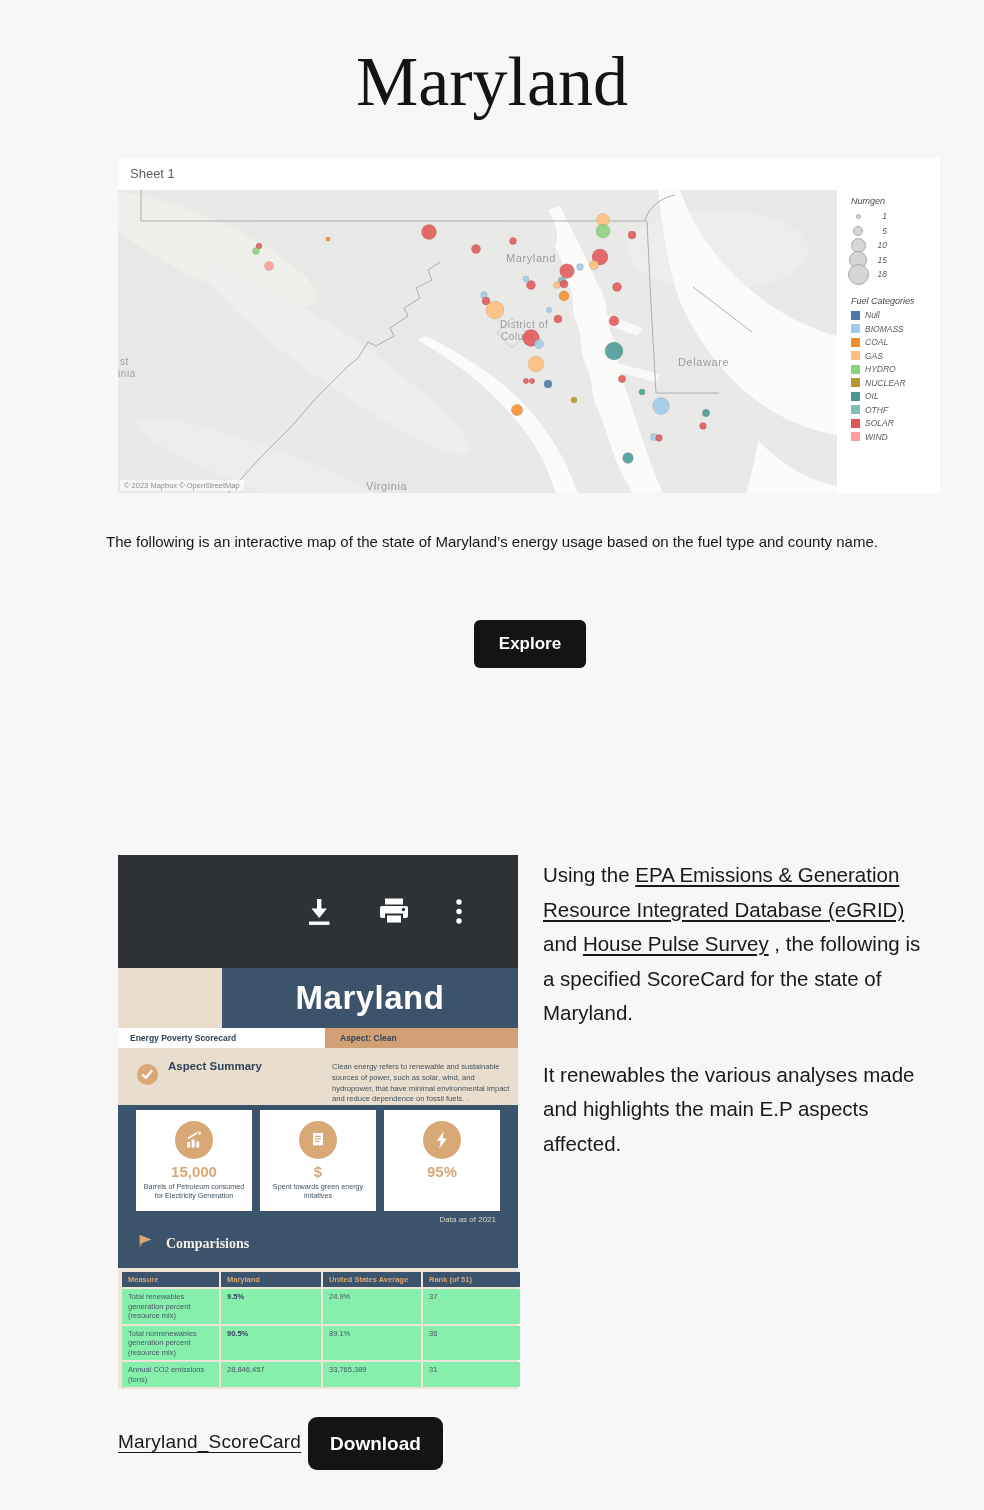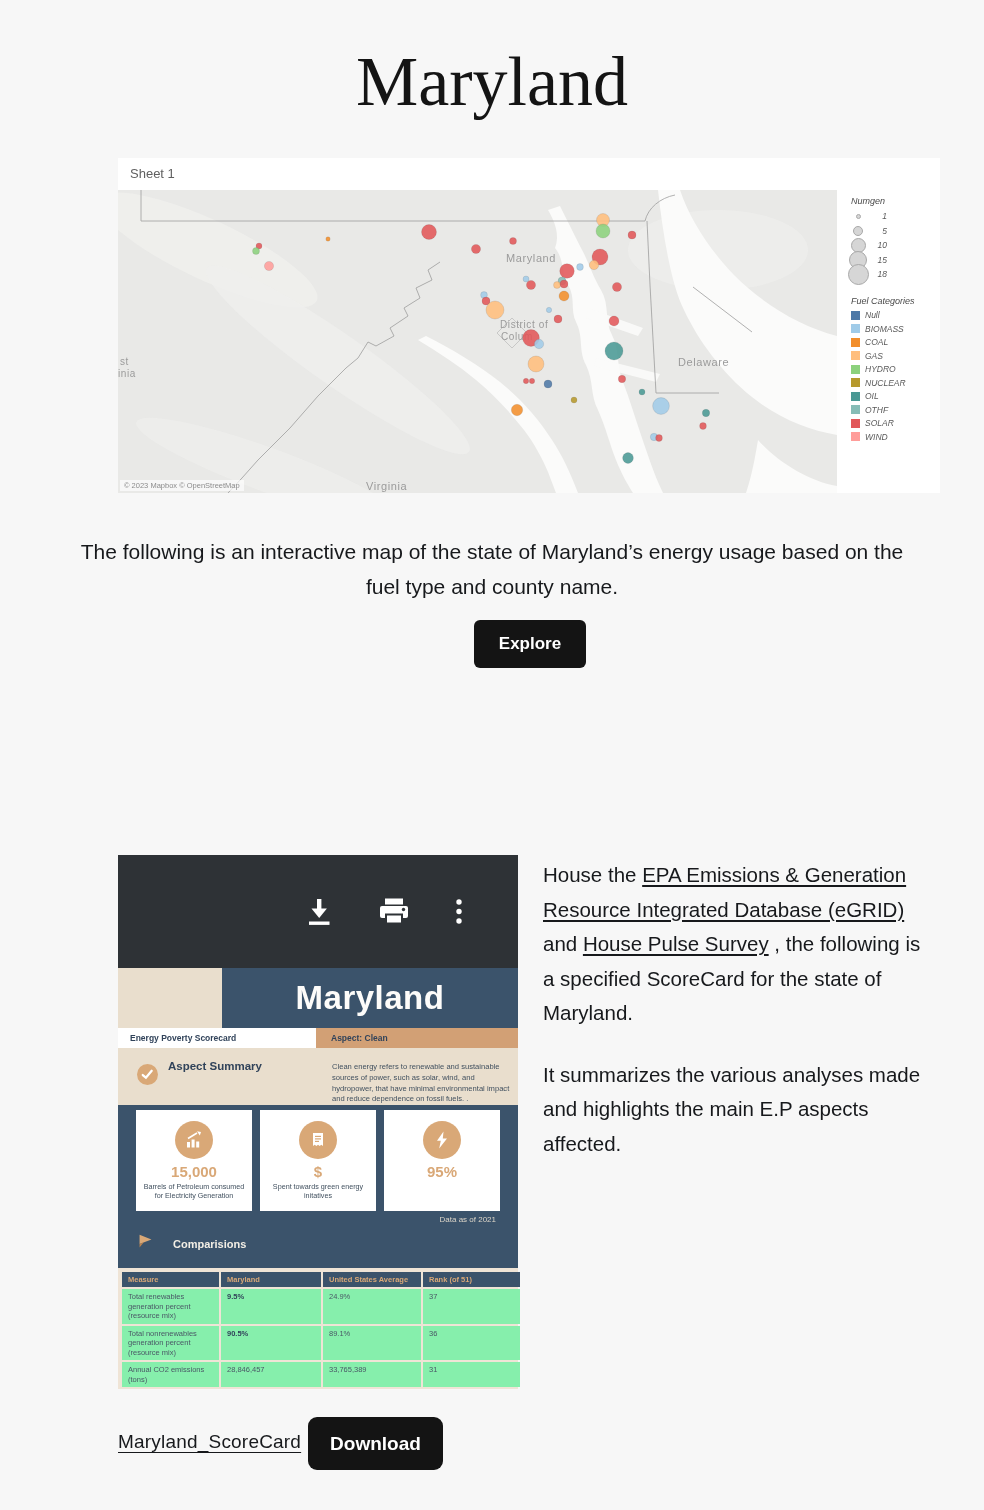--- a/index.html
+++ b/index.html
@@ -25,53 +25,53 @@
   .size-row { display:flex; align-items:center; height:14.5px; }
   .size-circle-box { width:26px; display:flex; justify-content:center; align-items:center; }
   .size-circle { background:#d6d6d6; border:1px solid #a9a9a9; border-radius:50%; }
   .size-label { font-size:8.5px; color:#5a5a5a; width:16px; text-align:right; }
   .fuel-row { display:flex; align-items:center; height:13.5px; padding-left:6px; }
   .fuel-swatch { width:9px; height:9px; margin-right:5px; flex:none; }
   .fuel-label { font-size:8.5px; color:#5a5a5a; }
 
   
   .intro-text { position:absolute; top:524px; left:0; width:100%; text-align:center; }
-  .intro-text p { max-width:835px; margin:10px auto; font-size:21px; line-height:35px; color:#17191c; }
+  .intro-text p { max-width:835px; margin:0 auto; font-size:15px; line-height:35px; color:#17191c; }
   .explore-button { position:absolute; left:474px; top:620px; width:112px; height:48px;
     background:#141414; color:#fff; border:none; border-radius:6px; font-size:17px; font-weight:600;
     font-family:"Liberation Sans", sans-serif; cursor:pointer; }
 
   
   .scorecard { position:absolute; left:118px; top:855px; width:400px; height:534px; background:#fff; }
   .sc-toolbar { height:113px; background:#2e3236; display:flex; justify-content:flex-end; align-items:center;
     gap:44px; padding-right:55px; }
   .sc-toolbar .tool { cursor:pointer; display:flex; align-items:center; }
   .sc-banner-row { display:flex; height:60px; }
   .sc-banner-beige { width:104px; background:#e9decd; }
   .sc-banner-blue { flex:1; background:#3b536b; display:flex; align-items:center; justify-content:center; }
   .sc-banner-title { color:#fdfcfa; font-size:33px; font-weight:700; letter-spacing:0.5px; }
-  .sc-strip-row { display:flex; height:20px; }
+  .sc-strip-row { display:flex; height:20px;gap:9px; }
   .sc-strip-left { width:198px; background:#ffffff; font-size:8.5px; font-weight:700; color:#31435a;
     line-height:20px; padding-left:12px; }
   .sc-strip-right { flex:1; background:#d2a075; font-size:8.5px; font-weight:700; color:#31435a;
     line-height:20px; padding-left:15px; }
   .sc-summary { position:relative; height:57px; background:#e9decd; }
   .sc-check { position:absolute; left:19px; top:16px; width:21px; height:21px; }
   .sc-summary-title { position:absolute; left:50px; top:12px; font-size:11.5px; font-weight:700; color:#31435a; }
   .sc-aspect-desc { position:absolute; left:214px; top:14px; width:182px; font-size:7.6px; line-height:10.8px; color:#41505f; }
   .sc-dark { position:relative; height:163px; background:#3b536b; }
   .sc-cards { display:flex; gap:8px; padding:5px 18px 0 18px; }
   .stat-card { flex:1; background:#fff; height:101px; text-align:center; padding-top:11px; }
   .stat-icon-circle { width:38px; height:38px; border-radius:50%; background:#d9a877; margin:0 auto;
     display:flex; align-items:center; justify-content:center; }
   .stat-value { margin-top:4px; font-size:15px; font-weight:800; color:#d9a877; }
   .stat-caption { margin-top:2px; font-size:7.2px; line-height:9.2px; color:#41505f; padding:0 7px; }
   .sc-data-note { position:absolute; right:22px; top:110px; font-size:8px; color:#ddd6c9; }
   .sc-comparisons { position:absolute; left:19px; top:127px; display:flex; align-items:center; }
-  .sc-comparisons-label { margin-left:19px; font-size:11px; font-weight:700; color:#f3efe6; }
+  .sc-comparisons-label { margin-left:12px; font-size:14px; font-weight:700; color:#f3efe6;font-family:Liberation Serif, serif; }
   .sc-table-wrap { height:121px; background:#efe4d6; padding:2px; }
   .sc-table { width:100%; border-collapse:separate; border-spacing:2px; table-layout:fixed; }
   .sc-table th { background:#3b536b; color:#d9a877; font-size:7.5px; font-weight:700; text-align:left;
     padding:3px 6px; height:12px; }
   .sc-table td { background:#86efac; color:#4a5866; font-size:7.5px; line-height:9.5px; padding:3px 6px; vertical-align:top; }
   .sc-table td.bold { font-weight:700; color:#31435a; }
   .sc-table col:nth-child(1){width:97px;} .sc-table col:nth-child(2){width:100px;}
   .sc-table col:nth-child(3){width:98px;} .sc-table col:nth-child(4){width:97px;}
 
   
@@ -400,20 +400,20 @@
               <td>28,846,457</td>
               <td>33,765,389</td>
               <td>31</td>
             </tr>
           </tbody>
       </table>
     </div>
   </div>
 
   <div class="about-col">
-    <p id="about-p1"><span>House the </span><a class="text-link" href="#">EPA Emissions &amp; Generation Resource Integrated Database (eGRID)</a><span> and </span><a class="text-link" href="#">House Pulse Survey</a><span> , the following is a specified ScoreCard for the state of Maryland.</span></p>
-    <p>It summarizes the various analyses made and highlights the main E.P aspects affected.</p>
+    <p id="about-p1"><span>Using the </span><a class="text-link" href="#">EPA Emissions &amp; Generation Resource Integrated Database (eGRID)</a><span> and </span><a class="text-link" href="#">House Pulse Survey</a><span> , the following is a specified ScoreCard for the state of Maryland.</span></p>
+    <p>It renewables the various analyses made and highlights the main E.P aspects affected.</p>
   </div>
 
   <a class="file-link" href="#">Maryland_ScoreCard</a>
   <button class="download-button">Download</button>
 
 </div>
 
 </body></html>

